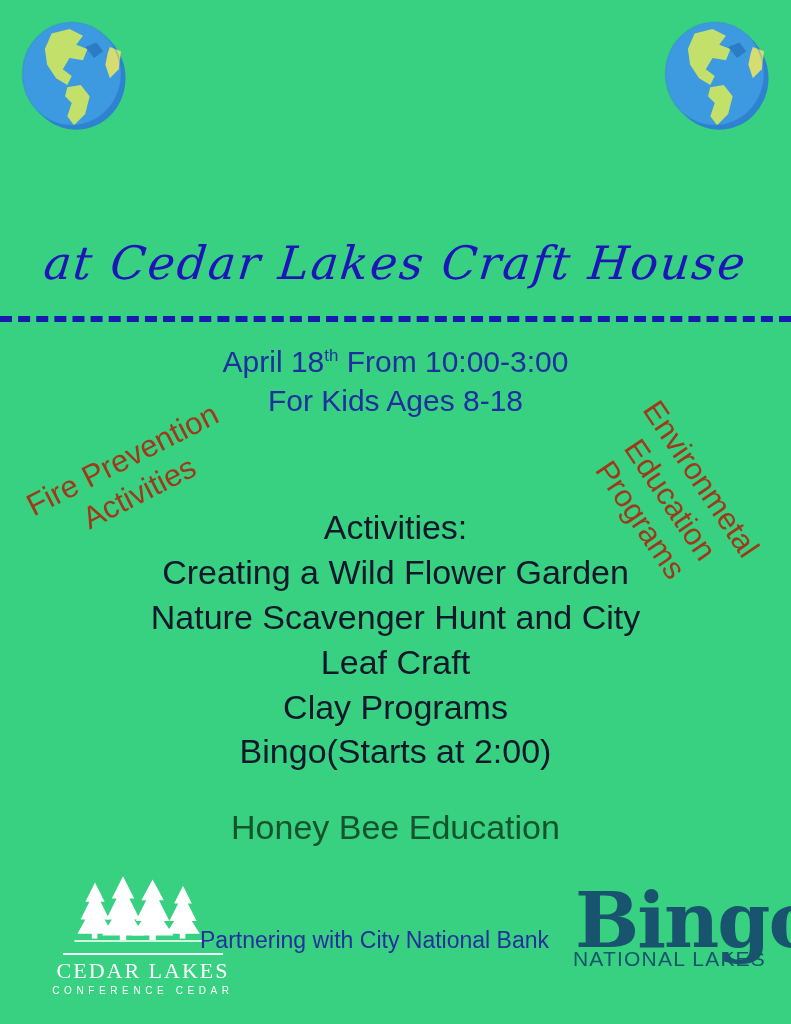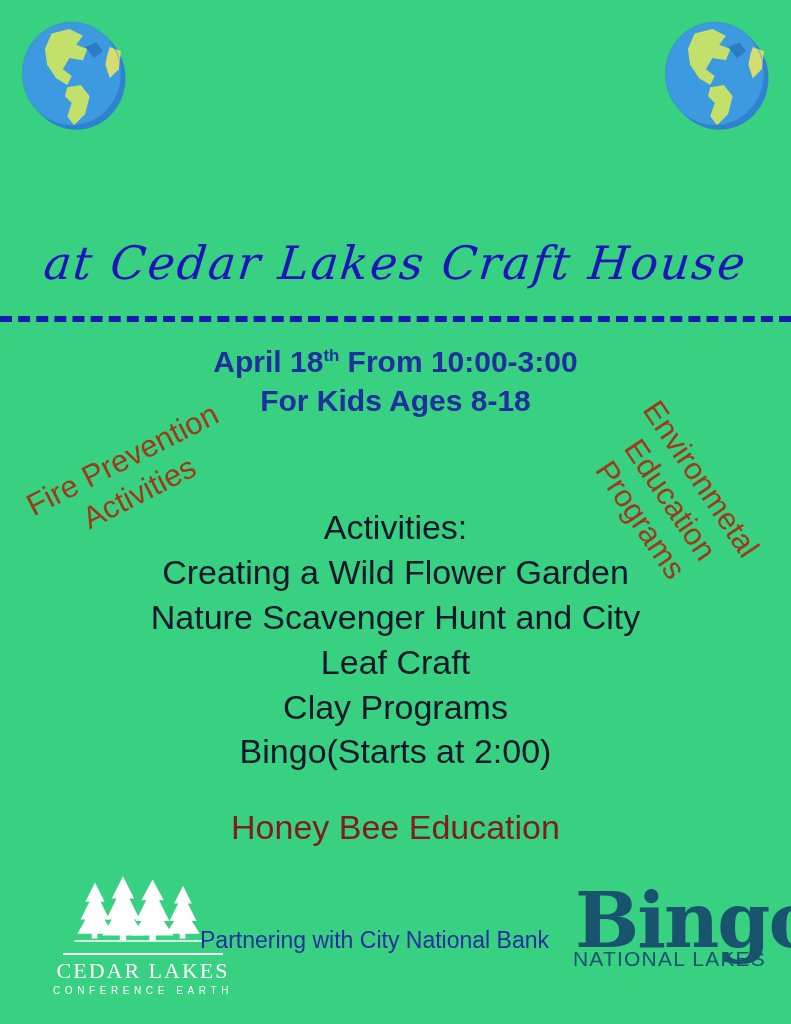--- a/index.html
+++ b/index.html
@@ -84,21 +84,21 @@
   }
 
   
   .datebox {
     position: absolute;
     left: 0;
     right: 0;
     top: 342px;
     text-align: center;
     color: #1e2f9e;
-    font-weight: 700;
+    font-weight: 400;
     font-size: 30px;
     line-height: 1.3;
   }
   .datebox sup {
     font-size: 0.56em;
     vertical-align: super;
     line-height: 0;
   }
 
   
@@ -140,21 +140,21 @@
   }
   #activities .act-head { display: block; }
   #activities .act-item { display: block; }
 
   #honeybee {
     position: absolute;
     left: 0;
     right: 0;
     top: 808px;
     text-align: center;
-    color: #7f1d1d;
+    color: #14532d;
     font-size: 34px;
   }
 
   
   #footer {
     position: absolute;
     left: 0;
     right: 0;
     bottom: 8px;
     height: 150px;
@@ -293,21 +293,21 @@
           <path d="M150 14 L161 36 L156 36 L167 58 L161 58 L171 74 L129 74 L139 58 L133 58 L144 36 L139 36 Z"></path>
           <rect x="36" y="70" width="7" height="10"></rect>
           <rect x="71" y="72" width="8" height="10"></rect>
           <rect x="108" y="72" width="8" height="10"></rect>
           <rect x="146" y="70" width="7" height="10"></rect>
           <rect x="14" y="82" width="172" height="2" rx="1"></rect>
         </g>
       </svg>
       <div id="cedar-rule"></div>
       <div id="cedar-name">CEDAR LAKES</div>
-      <div id="cedar-sub">CONFERENCE EARTH</div>
+      <div id="cedar-sub">CONFERENCE CEDAR</div>
     </div>
 
     <div id="partner-text">Partnering with City National Bank</div>
 
     <div id="cnb-logo">
       <div id="cnb-city">Bingo</div>
       <div id="cnb-sub">NATIONAL LAKES</div>
     </div>
 
   </div>

